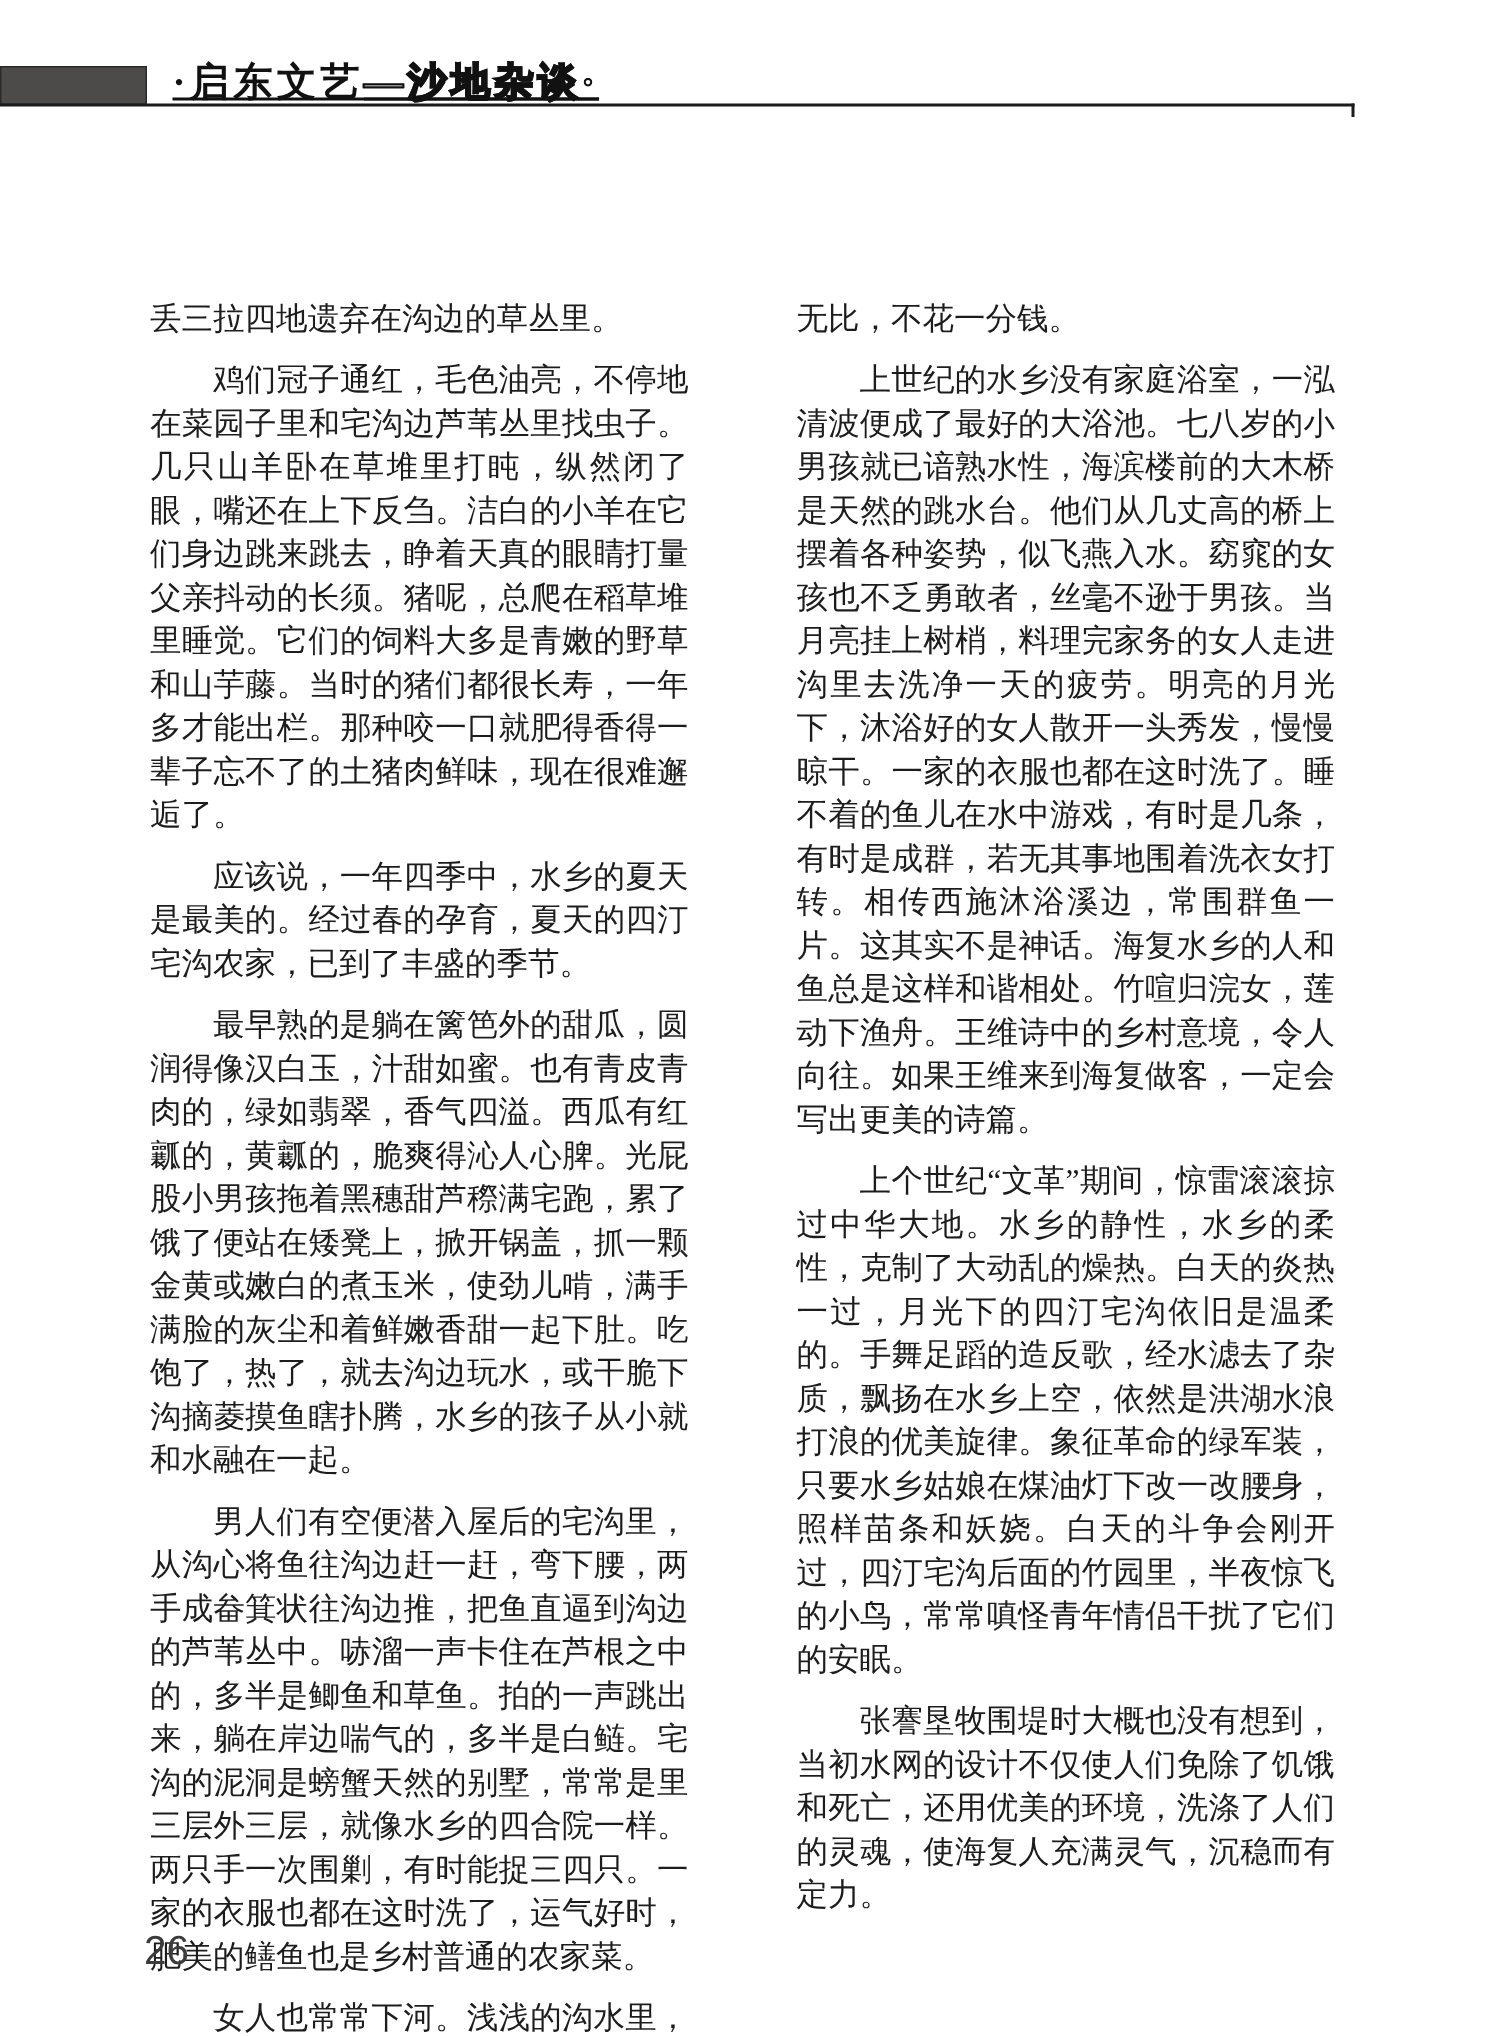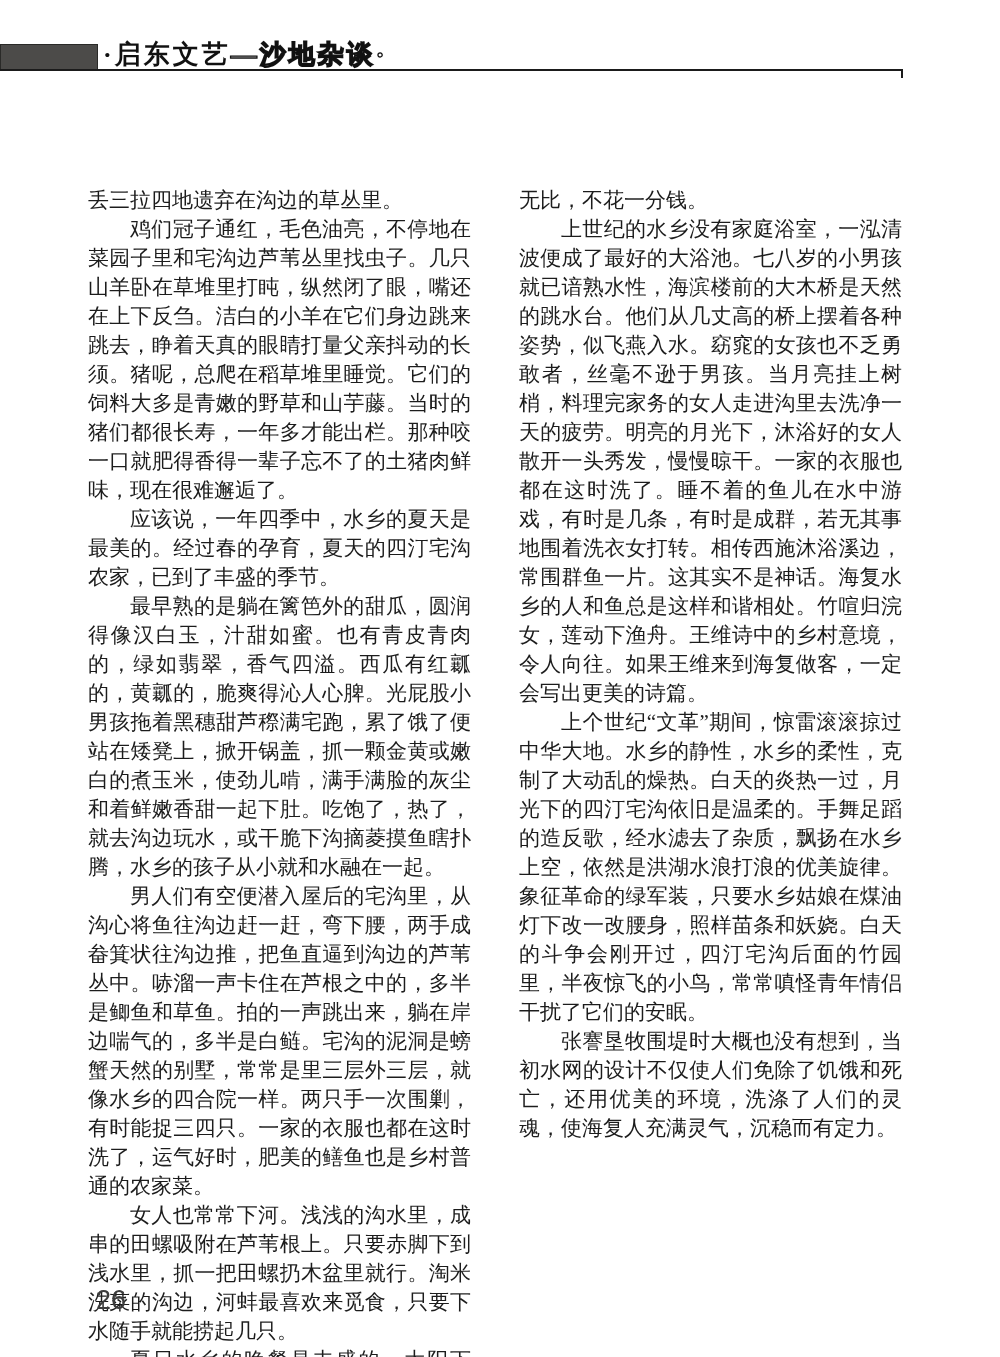--- a/index.html
+++ b/index.html
@@ -44,29 +44,30 @@
     position: absolute;
     left: 0;
     top: 44px;
     width: 96px;
     height: 24px;
     background: #4c4b49;
     border: 1px solid #2a2a28;
   }
   .header-title {
     position: absolute;
-    left: 103px;
+    left: 115px;
     top: 40px;
     height: 30px;
     white-space: nowrap;
     font-size: 26px;
     font-weight: bold;
     letter-spacing: 3px;
     line-height: 30px;
     color: #111111;
+    text-decoration: underline;
   }
   .header-title .hollow {
     color: #ffffff;
     -webkit-text-stroke: 1.3px #111111;
     text-shadow:
       0 0 1px #111111;
   }
   
   .columns {
     position: absolute;
@@ -78,21 +79,21 @@
   }
   .column {
     width: 383px;
     font-size: 21px;
     line-height: 29px;
     text-align: justify;
     text-justify: inter-ideograph;
     word-break: break-all;
   }
   .column p {
-    margin: 0;
+    margin: 12px;
     padding: 0;
     text-indent: 2em;
     font-family: Liberation Serif, serif;
   }
   .column p.no-indent {
     text-indent: 0;
   }
   
   .page-number {
     position: absolute;

